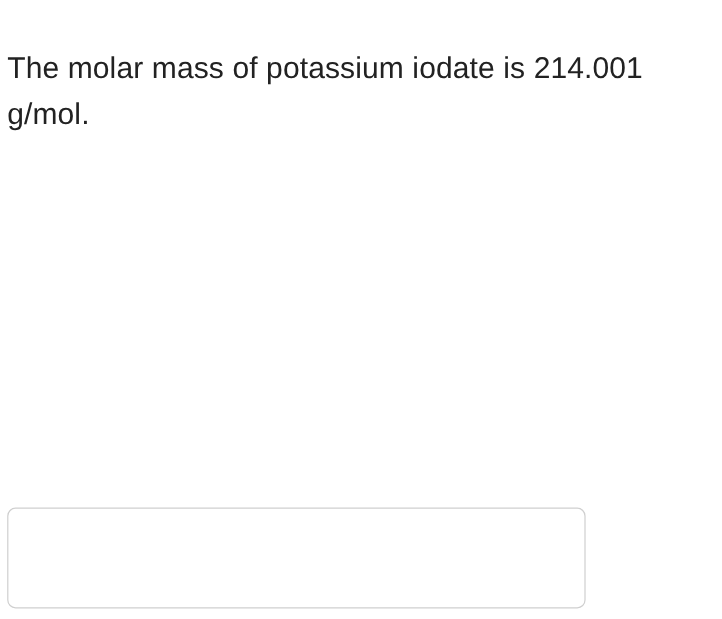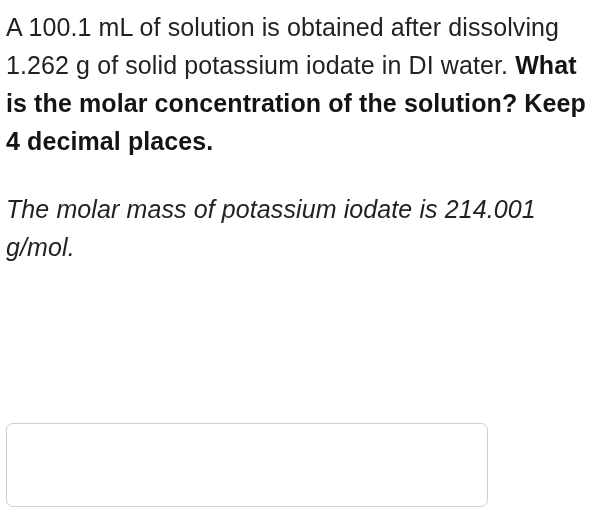--- a/index.html
+++ b/index.html
@@ -25,21 +25,20 @@
     font-size: 25px;
     line-height: 1.52;
     color: #222222;
     letter-spacing: 0.1px;
   }
   .para {
     margin: 0 0 22px 0;
   }
   .para.second {
     margin-top: 30px;
-    font-style: italic;
   }
   .normal {
     font-weight: 400;
   }
   .bold {
     font-weight: 700;
     color: #141414;
   }
   .answer-area {
     position: absolute;
@@ -64,21 +63,20 @@
   .answer-input::placeholder {
     color: #b0b0b0;
   }
 </style>
 </head>
 <body>
 
 <div class="page">
 
   <div class="question-block">
-    <p class="para"><span class="normal">A 100.1 mL of solution is obtained after dissolving 1.262 g of solid potassium iodate in DI water. </span><span class="bold">What is the molar concentration of the solution? Keep 4 decimal places.</span></p>
     <p class="para second">The molar mass of potassium iodate is 214.001 g/mol.</p>
   </div>
 
   <div class="answer-area">
     <input class="answer-input" type="text" placeholder="" style="">
   </div>
 
 </div>
 
 </body></html>

